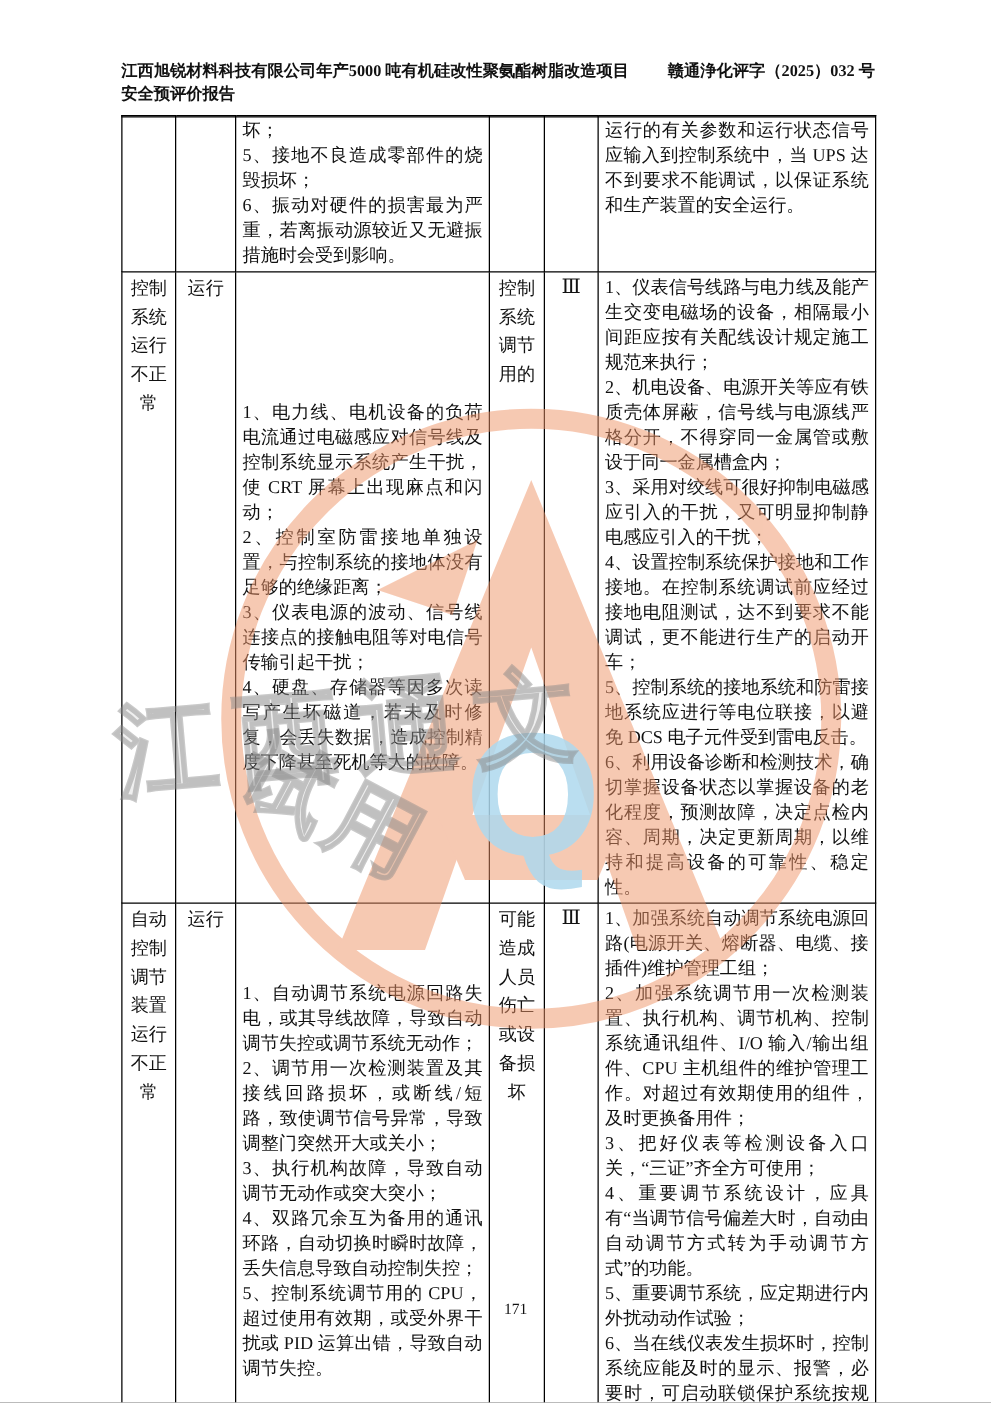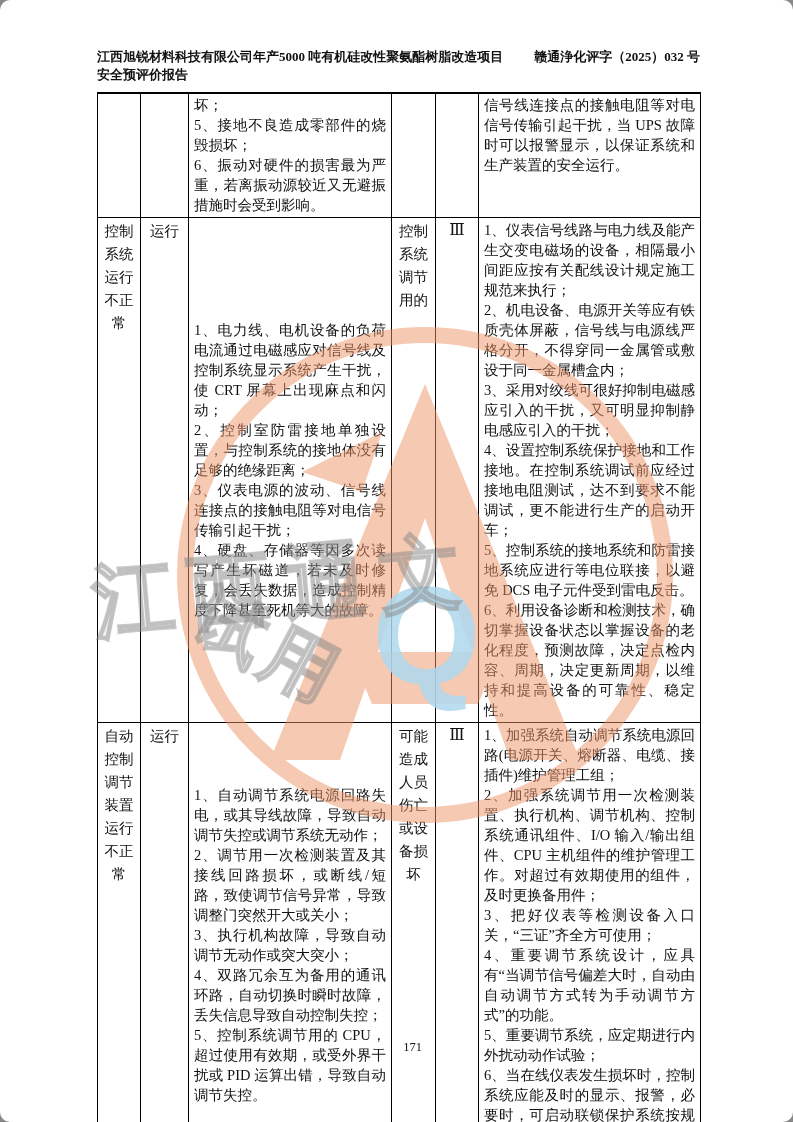--- a/index.html
+++ b/index.html
@@ -4,21 +4,20 @@
 <style>
   html,body{margin:0;padding:0;background:#888;}
   .page{
     position:relative;
     width:793px;height:1122px;
     margin:0 auto;
     background:#ffffff;
     font-family:"Liberation Serif","DejaVu Serif",serif;
     color:#111;
     overflow:hidden;
-    border-radius:10px;
   }
   
   .header{
     position:absolute;left:97px;top:48px;width:603px;
     display:flex;justify-content:space-between;align-items:baseline;
     font-size:13px;font-weight:bold;
     border-bottom:1.5px solid #000;
     padding-bottom:9px;
   }
   .header .doc-num{white-space:nowrap;margin-left:28px;}
@@ -90,21 +89,21 @@
     </colgroup>
     <tbody>
         <tr style="height:123px">
       <td class="vcell"></td>
       <td class="vcell"></td>
       <td class="cause">坏；
 5、接地不良造成零部件的烧毁损坏；
 6、振动对硬件的损害最为严重，若离振动源较近又无避振措施时会受到影响。</td>
       <td class="vcell"></td>
       <td class="level"></td>
-      <td class="measure">信号线连接点的接触电阻等对电信号传输引起干扰，当 UPS 故障时可以报警显示，以保证系统和生产装置的安全运行。</td>
+      <td class="measure">运行的有关参数和运行状态信号应输入到控制系统中，当 UPS 达不到要求不能调试，以保证系统和生产装置的安全运行。</td>
     </tr>
     <tr style="height:441px">
       <td class="vcell">控制系统运行不正常</td>
       <td class="vcell">运行</td>
       <td class="cause mid">1、电力线、电机设备的负荷电流通过电磁感应对信号线及控制系统显示系统产生干扰，使 CRT 屏幕上出现麻点和闪动；
 2、控制室防雷接地单独设置，与控制系统的接地体没有足够的绝缘距离；
 3、仪表电源的波动、信号线连接点的接触电阻等对电信号传输引起干扰；
 4、硬盘、存储器等因多次读写产生坏磁道，若未及时修复，会丢失数据，造成控制精度下降甚至死机等大的故障。</td>
       <td class="vcell">控制系统调节用的</td>
       <td class="level">Ⅲ</td>

